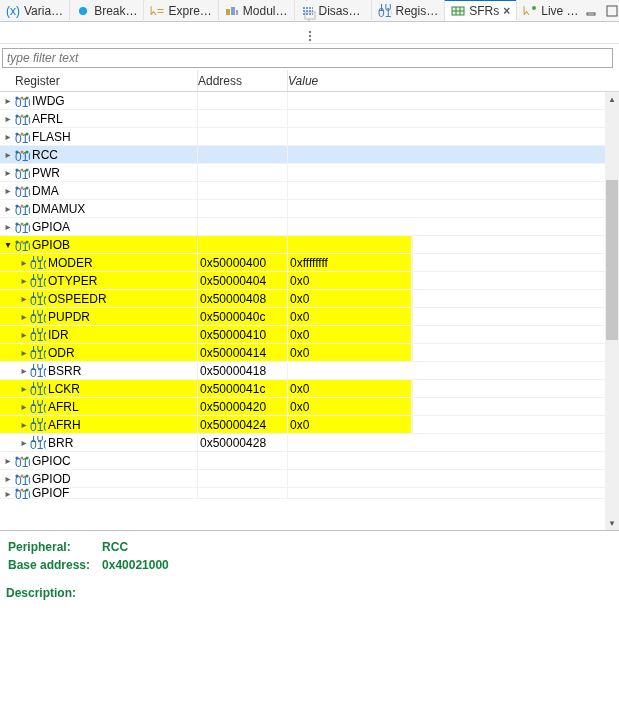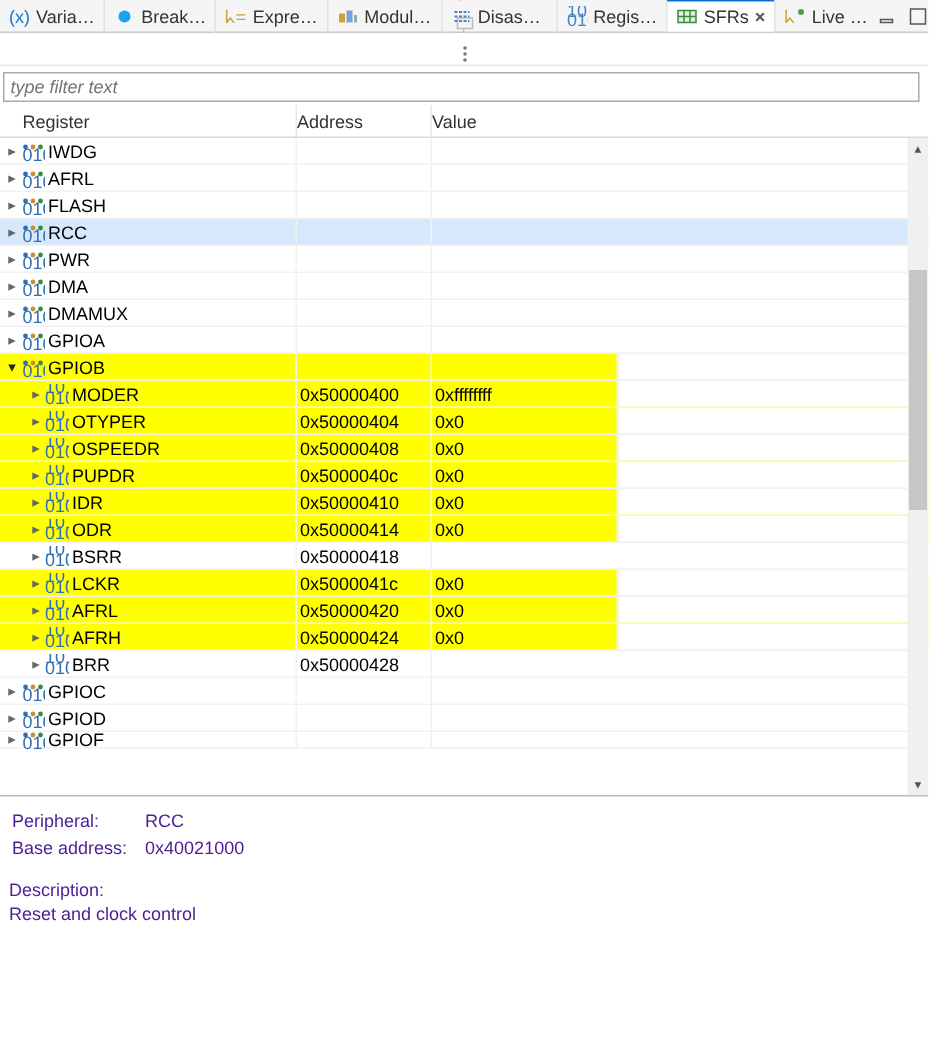--- a/index.html
+++ b/index.html
@@ -27,21 +27,21 @@
   .toolbar .divider { width:1px; height:16px; background:#ccc;}
 
   
   .filter { margin: 4px 6px 2px 2px; }
   .filter input { width: 100%; height: 20px; border: 1px solid #a9a9a9; padding: 2px 4px; font-style: italic; color: #666; }
 
   
   .header-row { display:flex; height:22px; align-items:center; border-bottom:1px solid #d9d9d9; color:#333;}
   .col-reg { width: 198px; padding-left: 15px; }
   .col-addr { width: 90px; }
-  .col-val { flex: 1; }
+  .col-val { flex: 1; font-style: italic; }
   .header-row .cell { border-right:1px solid #e5e5e5; height:100%; display:flex; align-items:center;}
   .header-row .col-val { border-right:none; }
 
   
   .tree-wrap { position:relative; flex:1; overflow:hidden; border-bottom:1px solid #bdbdbd;}
   .tree { position:absolute; inset:0; overflow:hidden; }
   .row { display:flex; height:18px; align-items:center; border-bottom:1px solid #f1f1f1;}
   .row .c-reg { width:198px; display:flex; align-items:center; height:100%; border-right:1px solid #f1f1f1; white-space:nowrap;}
   .row .c-addr { width:90px; padding-left:2px; display:flex; align-items:center; height:100%; border-right:1px solid #f1f1f1;}
   .row .c-val { flex:1; padding-left:2px; display:flex; align-items:center; height:100%; border-right:1px solid #f1f1f1;}
@@ -52,21 +52,21 @@
   .periph-icon, .reg-icon { width:16px; height:14px; display:flex; align-items:center; justify-content:center; margin-right:2px;}
   .indent-0 { padding-left: 2px; }
   .indent-1 { padding-left: 18px; }
   .vscroll { position:absolute; top:0; right:0; bottom:0; width:14px; background:#f0f0f0; }
   .vscroll .up, .vscroll .dn { height:14px; display:flex; align-items:center; justify-content:center; color:#555; font-size:9px;}
   .vscroll .track { position:absolute; top:14px; bottom:14px; left:0; right:0;}
   .vscroll .thumb { position:absolute; left:1px; right:1px; top:74px; height:160px; background:#c6c6c6;}
   .vscroll .dn { position:absolute; bottom:0; left:0; right:0;}
 
   
-  .detail { height:174px; padding:6px 6px; background:#fff; color:#4c1d95; line-height:16px;}
+  .detail { height:174px; padding:6px 6px; background:#fff; color:#15803d; line-height:16px;font-weight:bold;}
   .detail table td { padding-right:10px; vertical-align:top;}
   .detail .spacer { height:10px;}
 
   .sub { font-size:9px; vertical-align: sub; position:relative; top:2px;}
 </style>
 </head>
 <body>
 <div class="root">
 
 <div class="tabbar">
@@ -579,16 +579,15 @@
       <td>RCC</td>
     </tr>
     <tr>
       <td>Base address:</td>
       <td>0x40021000</td>
     </tr>
   </tbody>
       </table>
   <div class="spacer"></div>
   <div>Description:</div>
-  <div>Reset and clock control</div>
 </div>
 
 </div>
 
 </body></html>

